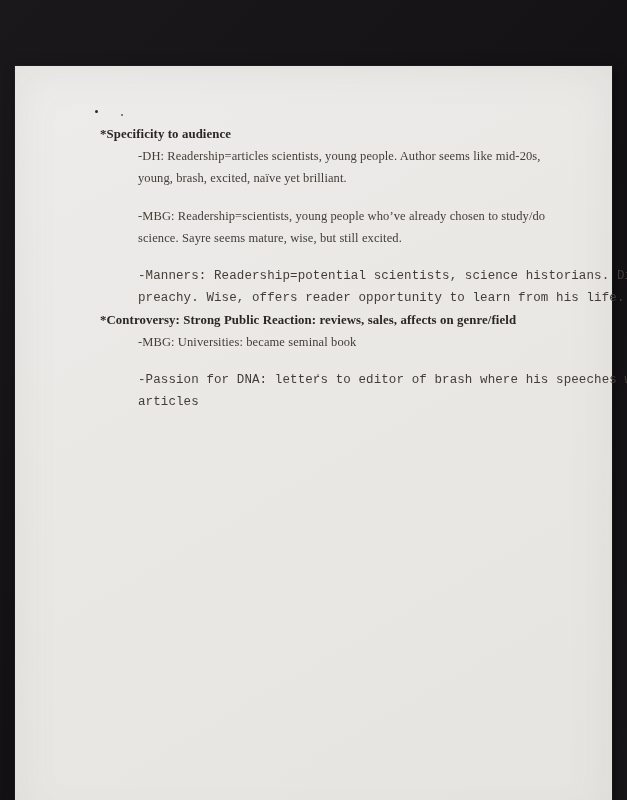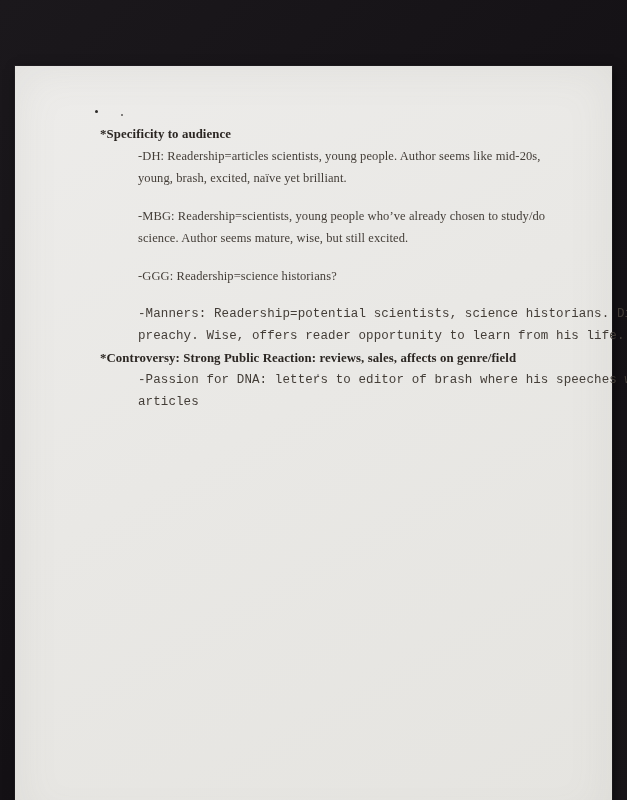--- a/index.html
+++ b/index.html
@@ -78,26 +78,26 @@
   <span class="pen-dot d2"></span>
   <span class="pen-dot d3"></span>
 
   <div class="content">
 
     <div>
       <p class="section-heading">*Specificity to audience</p>
       <p class="para">-DH: Readership=articles scientists, young people. Author seems like mid-20s,
 young, brash, excited, naïve yet brilliant.</p>
       <p class="para">-MBG: Readership=scientists, young people who’ve already chosen to study/do
-science. Author seems mature, wise, but still excited.</p>
-      <p class="para">-GGG: Readership=science historians?</p>
+science. Sayre seems mature, wise, but still excited.</p>
       <p class="para">-Manners: Readership=potential scientists, science historians. Didactic, but not
 preachy. Wise, offers reader opportunity to learn from his life.</p>
     </div>
 
     <div>
       <p class="section-heading">*Controversy: Strong Public Reaction: reviews, sales, affects on genre/field</p>
+      <p class="para">-MBG: Universities: became seminal book</p>
       <p class="para">-Passion for DNA: letters to editor of brash where his speeches were quoted;
 articles</p>
     </div>
 
   </div>
 </div>
 
 </body></html>

